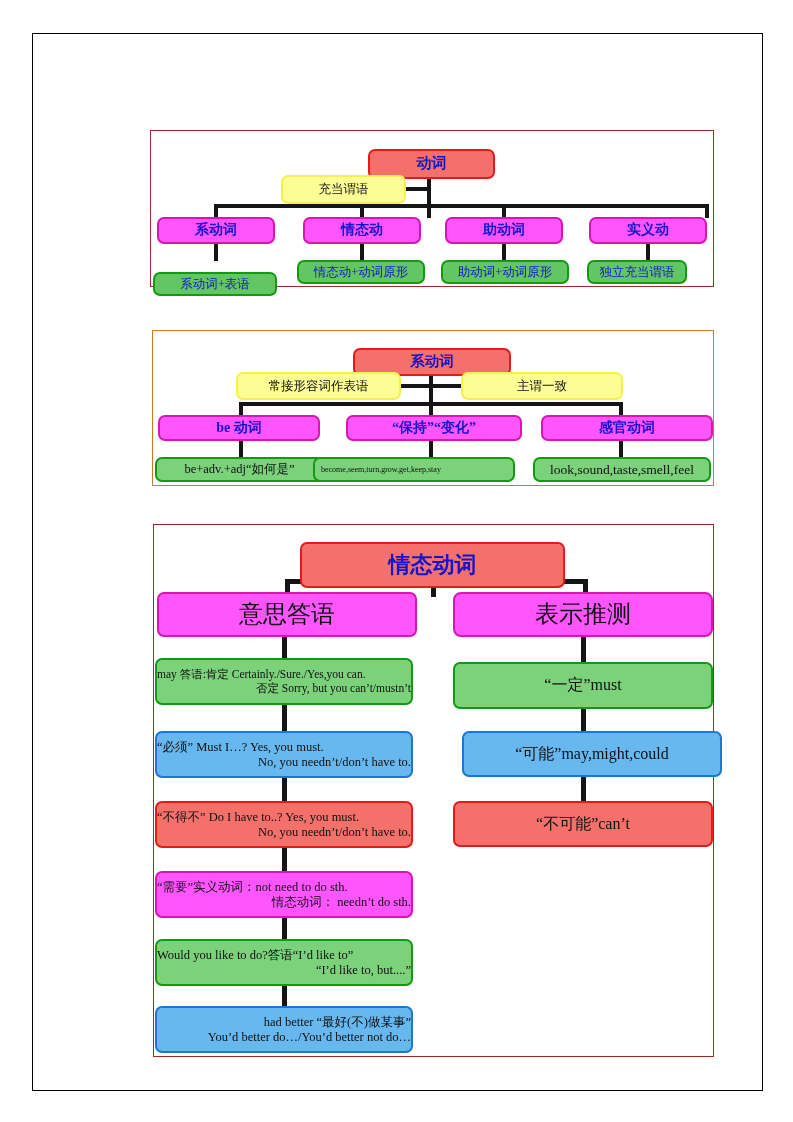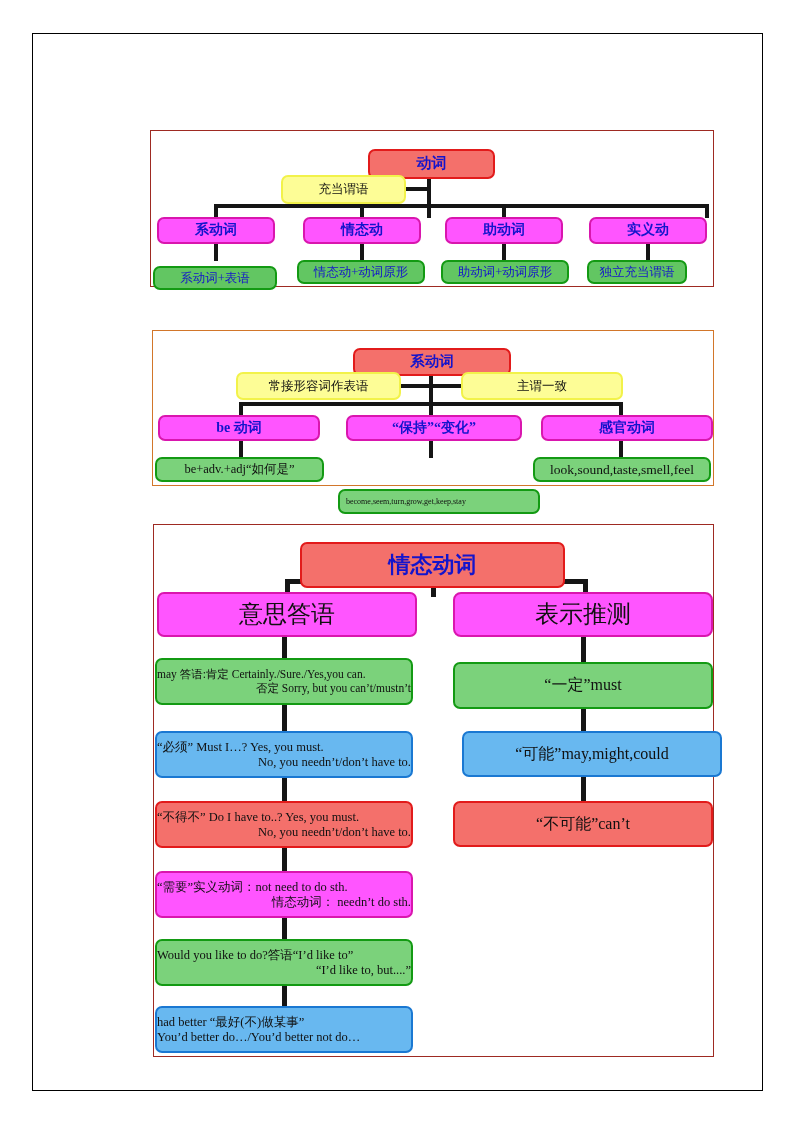--- a/index.html
+++ b/index.html
@@ -36,34 +36,34 @@
   .bold{font-weight:bold;}
   .connector{position:absolute;background:#151515;}
 
   
   #s1-root{left:335px;top:99px;width:127px;height:30px;font-size:15px;}
   #s1-note{left:248px;top:141px;width:125px;height:29px;font-size:12.5px;}
   #s1-c1{left:124px;top:183px;width:118px;height:27px;font-size:14px;}
   #s1-c2{left:270px;top:183px;width:118px;height:27px;font-size:14px;}
   #s1-c3{left:412px;top:183px;width:118px;height:27px;font-size:14px;}
   #s1-c4{left:556px;top:183px;width:118px;height:27px;font-size:14px;}
-  #s1-g1{left:120px;top:232px;width:124px;height:24px;font-size:12.5px;}
+  #s1-g1{left:120px;top:238px;width:124px;height:24px;font-size:12.5px;}
   #s1-g2{left:264px;top:226px;width:128px;height:24px;font-size:12.5px;}
   #s1-g3{left:408px;top:226px;width:128px;height:24px;font-size:12.5px;}
   #s1-g4{left:554px;top:226px;width:100px;height:24px;font-size:12.5px;}
 
   
   #s2-root{left:320px;top:298px;width:158px;height:28px;font-size:14.5px;}
   #s2-n1{left:203px;top:338px;width:165px;height:28px;font-size:12.5px;}
   #s2-n2{left:428px;top:338px;width:162px;height:28px;font-size:12.5px;}
   #s2-c1{left:125px;top:381px;width:162px;height:26px;font-size:14px;}
   #s2-c2{left:313px;top:381px;width:176px;height:26px;font-size:14px;}
   #s2-c3{left:508px;top:381px;width:172px;height:26px;font-size:14px;}
   #s2-g1{left:122px;top:423px;width:169px;height:25px;font-size:12.5px;}
-  #s2-g2{left:305px;top:423px;width:202px;height:25px;font-size:8px;margin-top:32px;}
+  #s2-g2{left:280px;top:423px;width:202px;height:25px;font-size:8px;}
   #s2-g3{left:500px;top:423px;width:178px;height:25px;font-size:13.5px;}
 
   
   #s3-root{left:267px;top:492px;width:265px;height:46px;font-size:22px;}
   #s3-l-head{left:124px;top:558px;width:260px;height:45px;font-size:24px;}
   #s3-r-head{left:420px;top:558px;width:260px;height:45px;font-size:24px;border-radius:8px;}
 
   #s3-l1{left:122px;top:624px;width:258px;height:47px;font-size:11.5px;}
   #s3-l2{left:122px;top:697px;width:258px;height:47px;font-size:12.5px;}
   #s3-l3{left:122px;top:767px;width:258px;height:47px;font-size:12.5px;}
@@ -73,21 +73,21 @@
 
   #s3-r1{left:420px;top:628px;width:260px;height:47px;font-size:16px;}
   #s3-r2{left:420px;top:697px;width:260px;height:46px;font-size:16px;margin-left:9px;}
   #s3-r3{left:420px;top:767px;width:260px;height:46px;font-size:16px;}
 
   .n-left{justify-content:flex-start;padding-left:6px;text-align:left;}
   .multi{flex-direction:column;align-items:stretch;justify-content:center;}
   .multi .ln{display:block;width:100%;}
   .ln.l{text-align:left;padding-left:0;}
   .ln.r{text-align:right;padding-right:8px;}
-  .ln.c{text-align:left;}
+  .ln.c{text-align:right;}
 </style>
 </head>
 <body>
 
 <div class="page-frame">
 
   <div class="section" id="sec1"></div>
 
   <div class="connector" style="left:394px;top:128px;width:4px;height:56px;"></div>
   <div class="connector" style="left:181px;top:170px;width:495px;height:4px;"></div>

